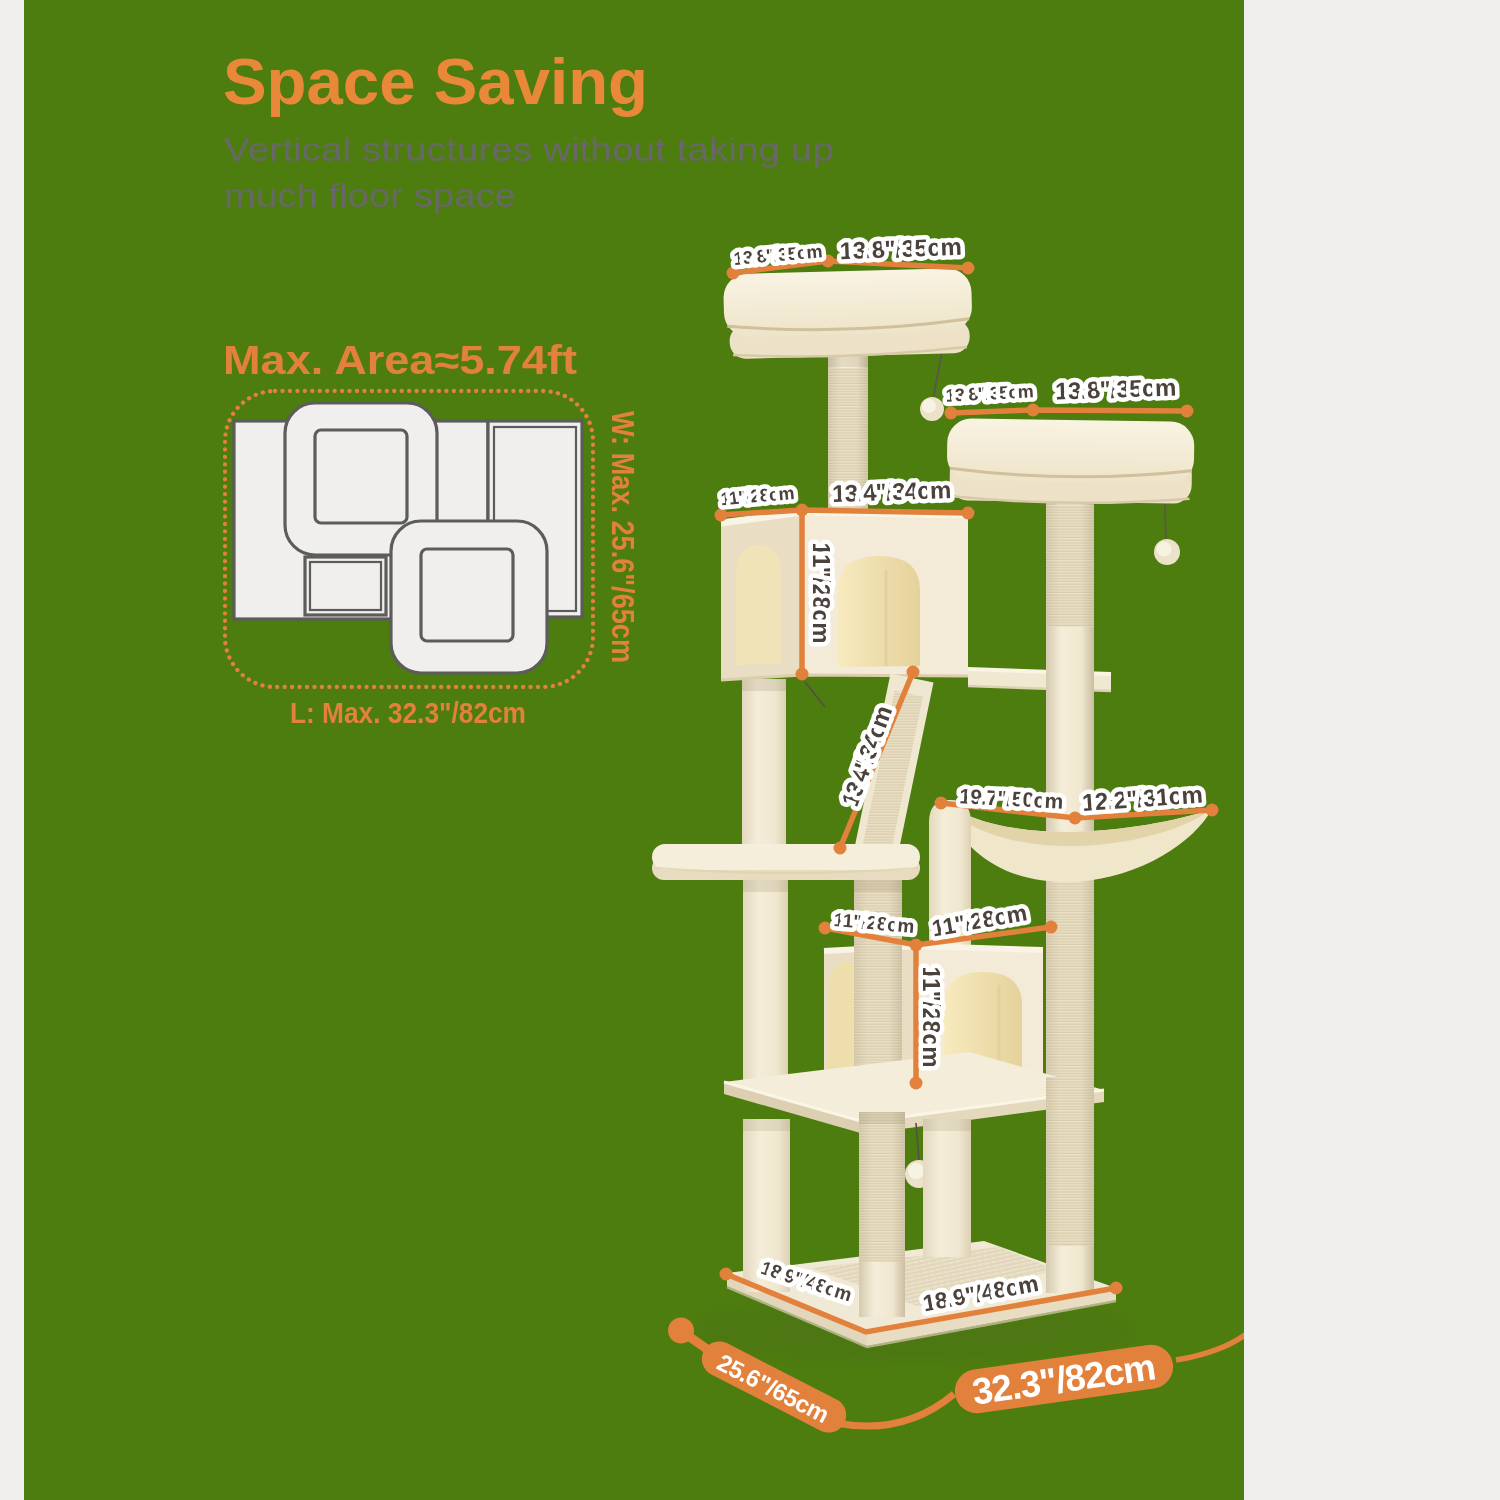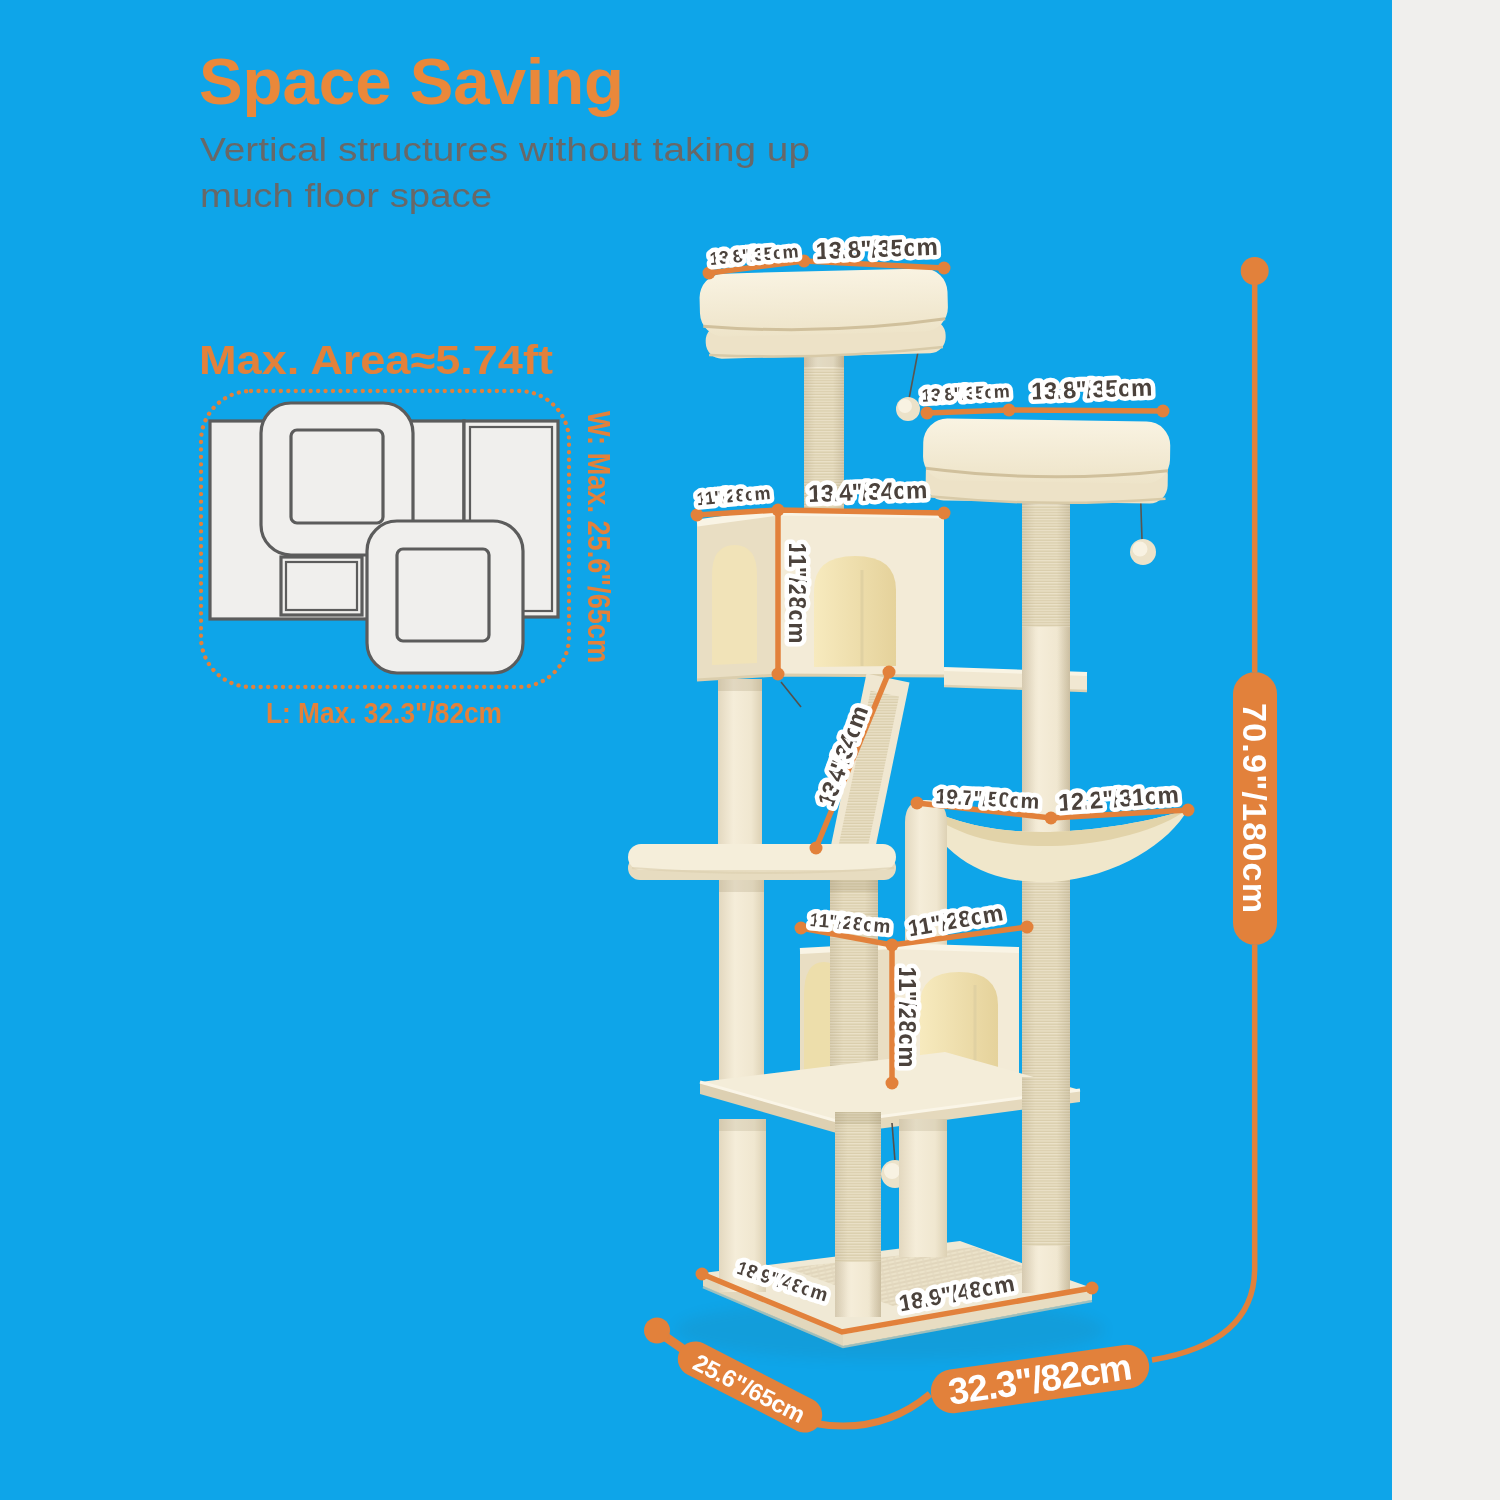--- a/index.html
+++ b/index.html
@@ -1,17 +1,17 @@
 <!DOCTYPE html>
 <html><head>
 <meta charset="utf-8">
 <style>
 html,body{margin:0;padding:0;background:#f0efed;}
-#page{position:relative;width:1392px;height:1500px;background:#0ea5e9;overflow:hidden;
-font-family:"Liberation Sans",sans-serif;}
+#page{position:relative;width:1220px;height:1500px;background:#4d7c0f;overflow:hidden;
+font-family:"Liberation Sans",sans-serif;margin-left:24px;}
 svg{position:absolute;top:0;left:0;}
 </style>
 </head>
 <body>
 <div id="page">
 <svg width="1500" height="1500" viewBox="0 0 1500 1500">
 <defs>
 <linearGradient id="postg" x1="0" y1="0" x2="1" y2="0">
  <stop offset="0" stop-color="#e3d8bf"></stop>
  <stop offset="0.35" stop-color="#f5edd9"></stop>

